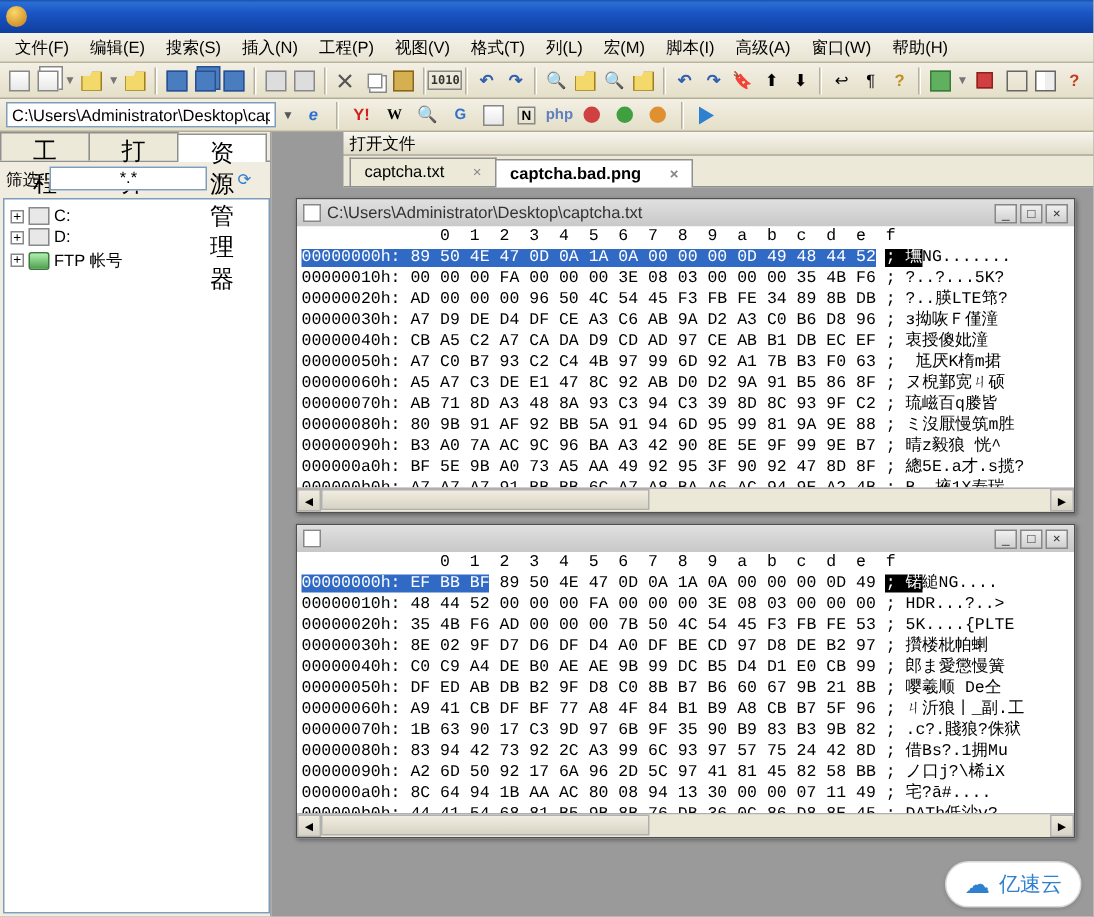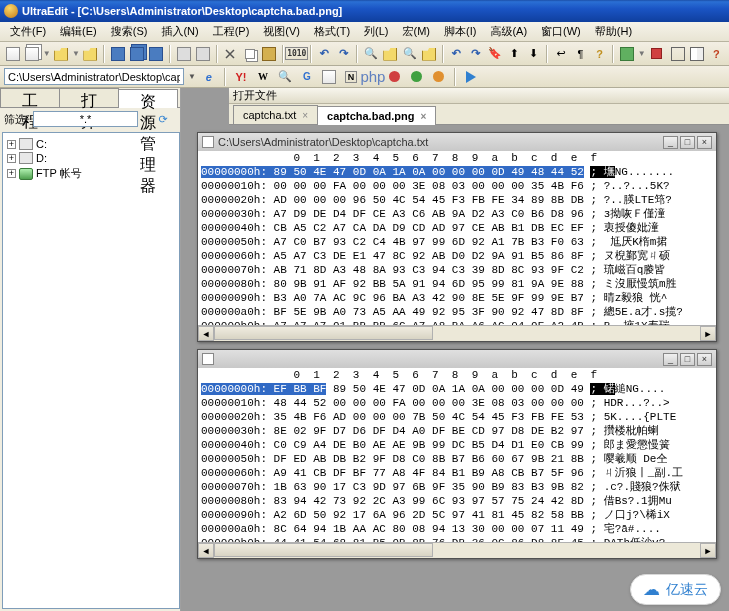--- a/index.html
+++ b/index.html
@@ -149,21 +149,21 @@
   padding:0 4px;
   border-bottom:1px solid #909090;
 }
 .ftab {
   padding:3px 9px 3px 9px;
   border:1px solid #909090;
   border-bottom:none;
   background:#ece9d8;
   margin-right:-1px;
   font-size:11px;
-  display:flex;align-items:center;gap:6px;
+  display:flex;align-items:center;gap:19px;
 }
 .ftab.active { background:#fff; font-weight:bold; position:relative;top:1px; }
 .ftab .x { color:#888;font-size:10px; }
 .mdi {
   position:absolute;
   top:37px; left:0; right:0; bottom:0;
 }
 .child {
   position:absolute;
   border:1px solid #505050;
@@ -207,21 +207,20 @@
   font-size:14px; color:#3080d0;
   box-shadow:0 1px 3px rgba(0,0,0,0.15);
 }
 .logo .cloud { font-size:17px; }
 </style>
 </head>
 <body>
 
 <div class="titlebar">
   <span class="icon-app"></span>
-  <span>UltraEdit - [C:\Users\Administrator\Desktop\captcha.bad.png]</span>
 </div>
 
 <div class="menubar">
   <span>文件(F)</span>
   <span>编辑(E)</span>
   <span>搜索(S)</span>
   <span>插入(N)</span>
   <span>工程(P)</span>
   <span>视图(V)</span>
   <span>格式(T)</span>
@@ -331,21 +330,21 @@
   <span class="tb-btn">🔍</span>
   <span class="tb-btn c-google">
       <span style="color:#3070d0">G</span>
     </span>
   <span class="tb-btn">
       <span class="sq c-new"></span>
     </span>
   <span class="tb-btn">
       <span class="c-n">N</span>
     </span>
-  <span class="tb-btn" style="color:#6080c0;font-weight:normal;font-size:15px">php</span>
+  <span class="tb-btn" style="color:#6080c0;font-weight:bold;font-size:10px">php</span>
   <span class="tb-btn">
       <span class="sq c-red" style="width:11px;height:11px"></span>
     </span>
   <span class="tb-btn">
       <span class="sq c-green" style="width:11px;height:11px"></span>
     </span>
   <span class="tb-btn">
       <span class="sq c-orange" style="width:11px;height:11px"></span>
     </span>
   <span class="tb-sep"></span>

